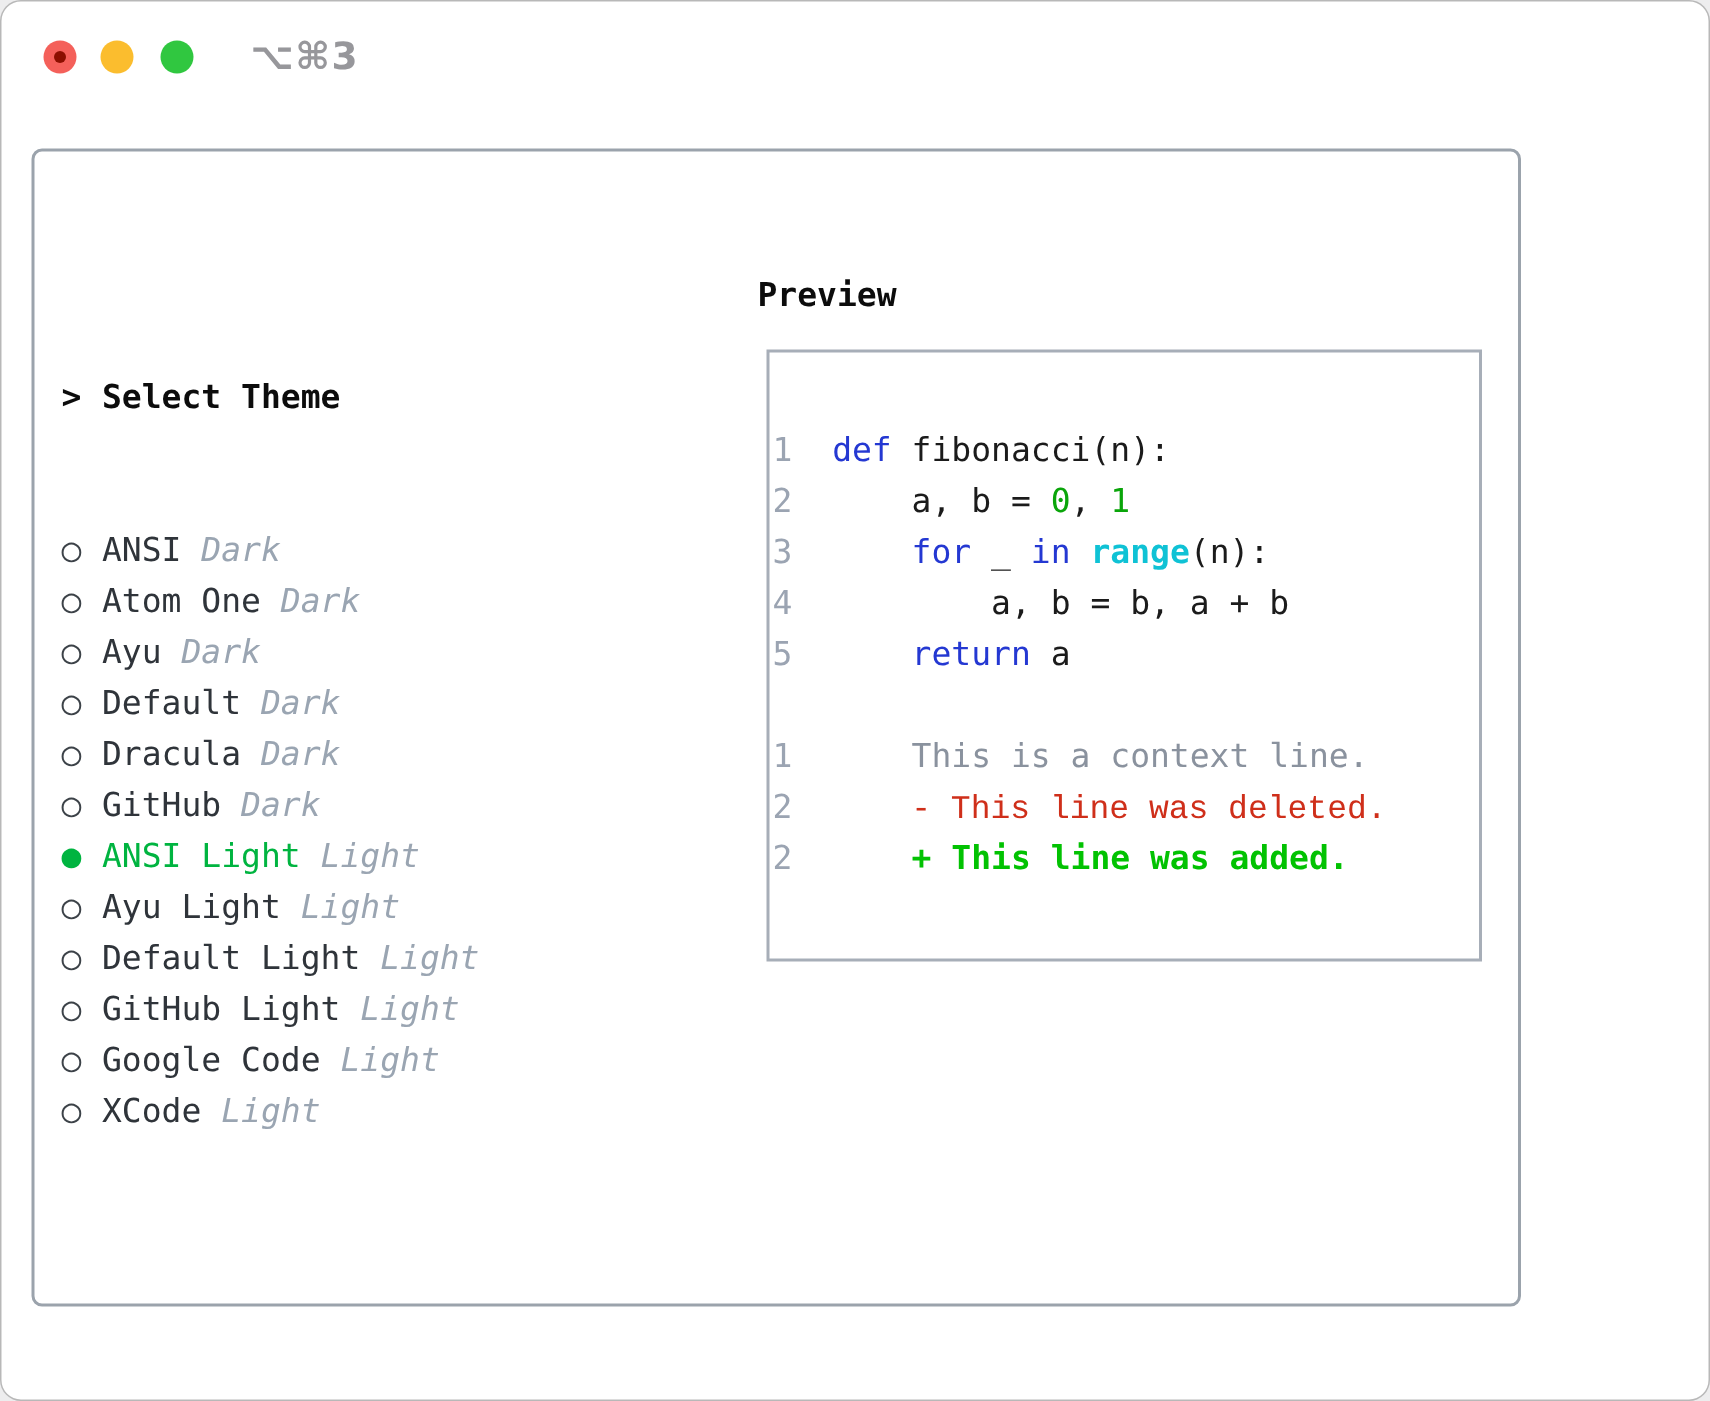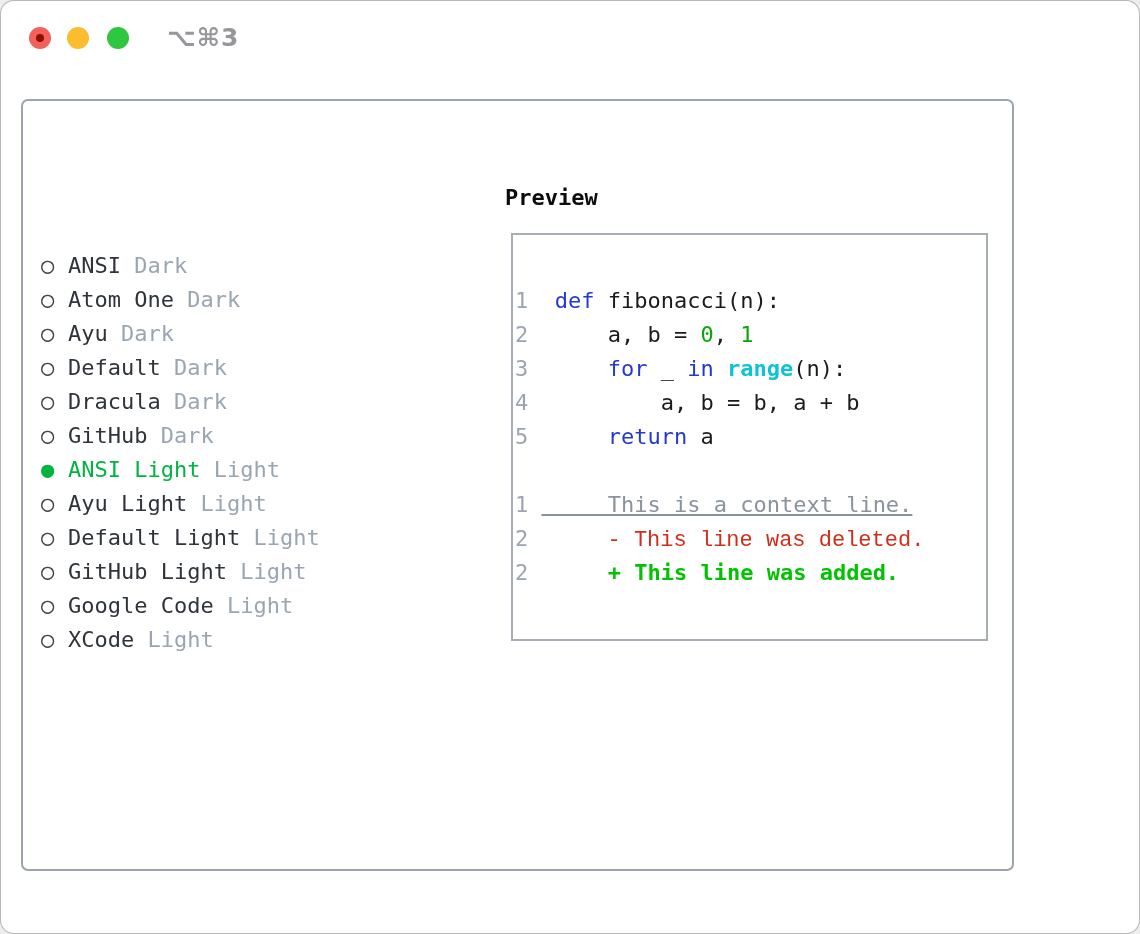--- a/index.html
+++ b/index.html
@@ -29,56 +29,57 @@
   
   .left-col{position:absolute;left:18px;top:50px;}
   .trow{white-space:pre;height:34px;}
   .marker{display:inline-block;width:27px;color:#3c4248;}
   .marker.sel{color:var(--accent-green);}
   .cursor{display:inline-block;width:27px;color:var(--heading-fg);font-weight:bold;}
   .heading{color:var(--heading-fg);font-weight:bold;}
   .subheading{color:var(--heading-fg);}
   .tname{color:var(--item-fg);text-align:right;}
   .tname.sel{color:var(--accent-green);}
-  .tvariant{color:var(--muted);}
+  .tvariant{color:var(--muted);font-style:italic;}
   .spacer{height:34px;}
   
   .preview-title{position:absolute;left:482px;top:50px;}
   .preview-box{
     position:absolute;left:488px;top:102px;width:477px;height:408px;
     box-sizing:border-box;border:2px solid var(--preview-border);background:#fff;
     padding:49px 0 0 2px;overflow:hidden;
   }
   .cl{height:34px;white-space:pre;}
   .ln{color:var(--line-number);}
   .tok-fg{color:var(--code-fg);}
   .tok-kw{color:var(--code-kw);}
   .tok-num{color:var(--code-green);}
   .tok-bi{color:var(--code-builtin);font-weight:bold;}
-  .tok-ctx{color:var(--diff-ctx);text-decoration:underline;}
+  .tok-ctx{color:var(--diff-ctx);}
   .tok-del{color:var(--diff-del);font-family:Liberation Mono, monospace;}
   .tok-add{color:var(--diff-add);font-weight:bold;}
 </style>
 </head>
 <body>
 
 <div class="window">
 
   <div class="titlebar">
     <div class="light red">
         <span class="dot"></span>
       </div>
     <div class="light yellow"></div>
     <div class="light green"></div>
     <div class="win-title">⌥⌘3</div>
   </div>
 
   <div class="panel">
 
     <div class="left-col mono">
+      <div class="trow"><span class="cursor">&gt;</span><span class="heading">Select Theme</span></div>
       <div><div class="trow"><span class="marker">○</span><span class="tname">ANSI</span><span class="tvariant"> Dark</span></div><div class="trow"><span class="marker">○</span><span class="tname">Atom One</span><span class="tvariant"> Dark</span></div><div class="trow"><span class="marker">○</span><span class="tname">Ayu</span><span class="tvariant"> Dark</span></div><div class="trow"><span class="marker">○</span><span class="tname">Default</span><span class="tvariant"> Dark</span></div><div class="trow"><span class="marker">○</span><span class="tname">Dracula</span><span class="tvariant"> Dark</span></div><div class="trow"><span class="marker">○</span><span class="tname">GitHub</span><span class="tvariant"> Dark</span></div><div class="trow"><span class="marker sel">●</span><span class="tname sel">ANSI Light</span><span class="tvariant"> Light</span></div><div class="trow"><span class="marker">○</span><span class="tname">Ayu Light</span><span class="tvariant"> Light</span></div><div class="trow"><span class="marker">○</span><span class="tname">Default Light</span><span class="tvariant"> Light</span></div><div class="trow"><span class="marker">○</span><span class="tname">GitHub Light</span><span class="tvariant"> Light</span></div><div class="trow"><span class="marker">○</span><span class="tname">Google Code</span><span class="tvariant"> Light</span></div><div class="trow"><span class="marker">○</span><span class="tname">XCode</span><span class="tvariant"> Light</span></div></div>
       <div class="spacer"></div>
       
       
       
     </div>
 
     <div class="preview-title mono heading">Preview</div>
     <div class="preview-box mono"><div class="cl"><span class="ln">1 </span><span class="tok-fg"> </span><span class="tok-kw">def</span><span class="tok-fg"> fibonacci(n):</span></div><div class="cl"><span class="ln">2 </span><span class="tok-fg">     a, b = </span><span class="tok-num">0</span><span class="tok-fg">, </span><span class="tok-num">1</span></div><div class="cl"><span class="ln">3 </span><span class="tok-fg">     </span><span class="tok-kw">for</span><span class="tok-fg"> _ </span><span class="tok-kw">in</span><span class="tok-fg"> </span><span class="tok-bi">range</span><span class="tok-fg">(n):</span></div><div class="cl"><span class="ln">4 </span><span class="tok-fg">         a, b = b, a + b</span></div><div class="cl"><span class="ln">5 </span><span class="tok-fg">     </span><span class="tok-kw">return</span><span class="tok-fg"> a</span></div><div class="cl"><span class="ln"> </span></div><div class="cl"><span class="ln">1 </span><span class="tok-ctx">     This is a context line.</span></div><div class="cl"><span class="ln">2 </span><span class="tok-del">     - This line was deleted.</span></div><div class="cl"><span class="ln">2 </span><span class="tok-add">     + This line was added.</span></div></div>
 

